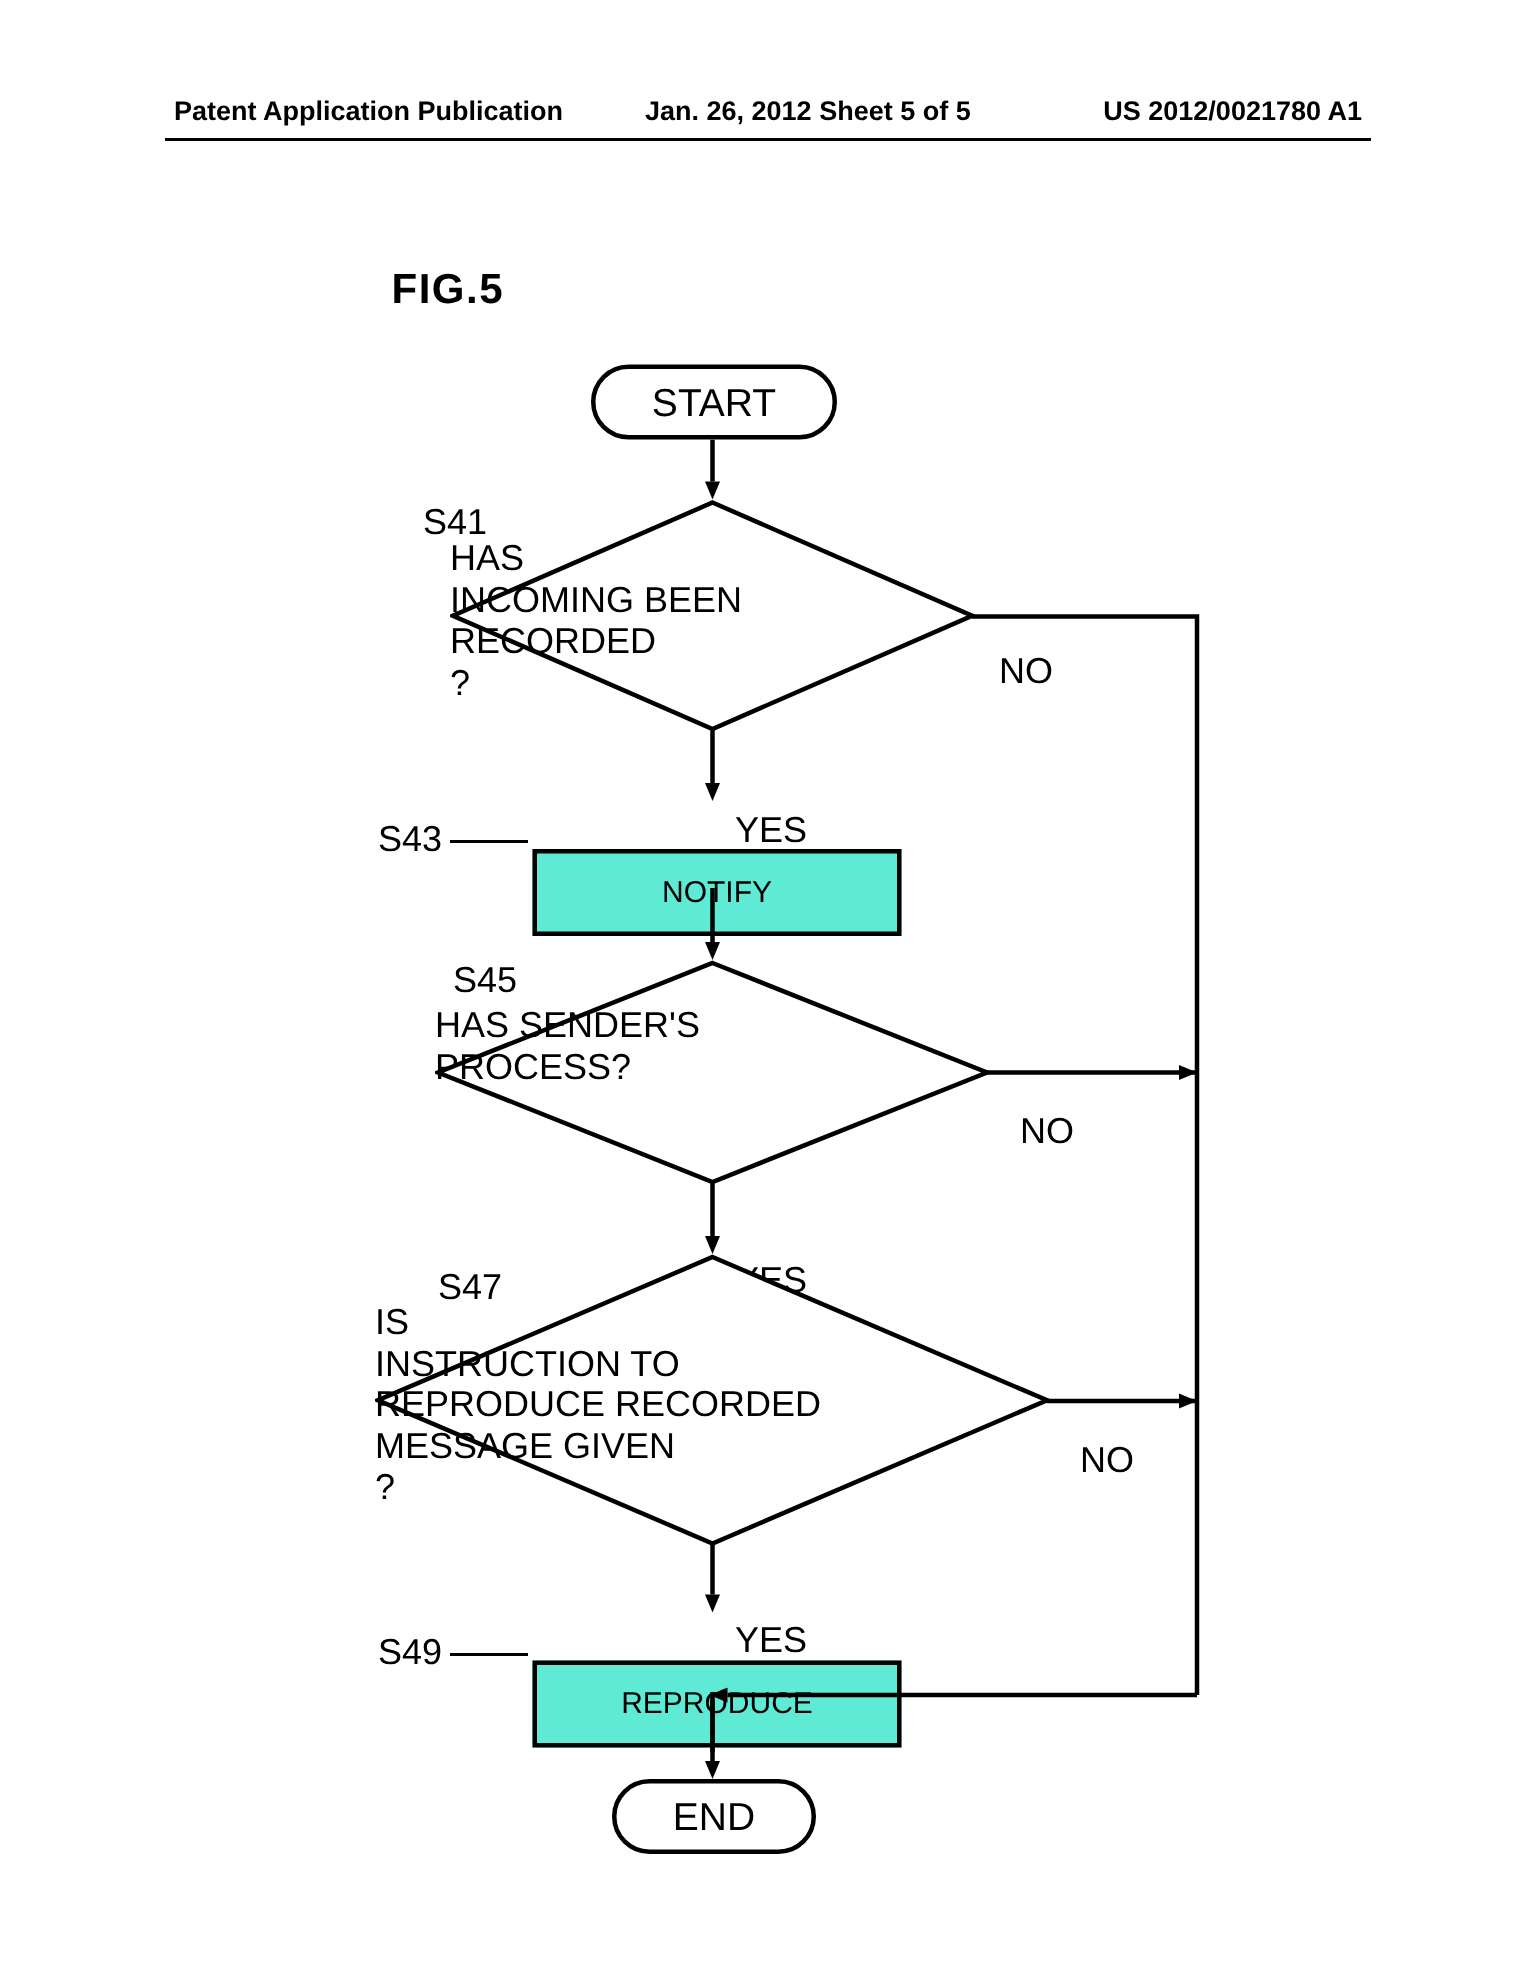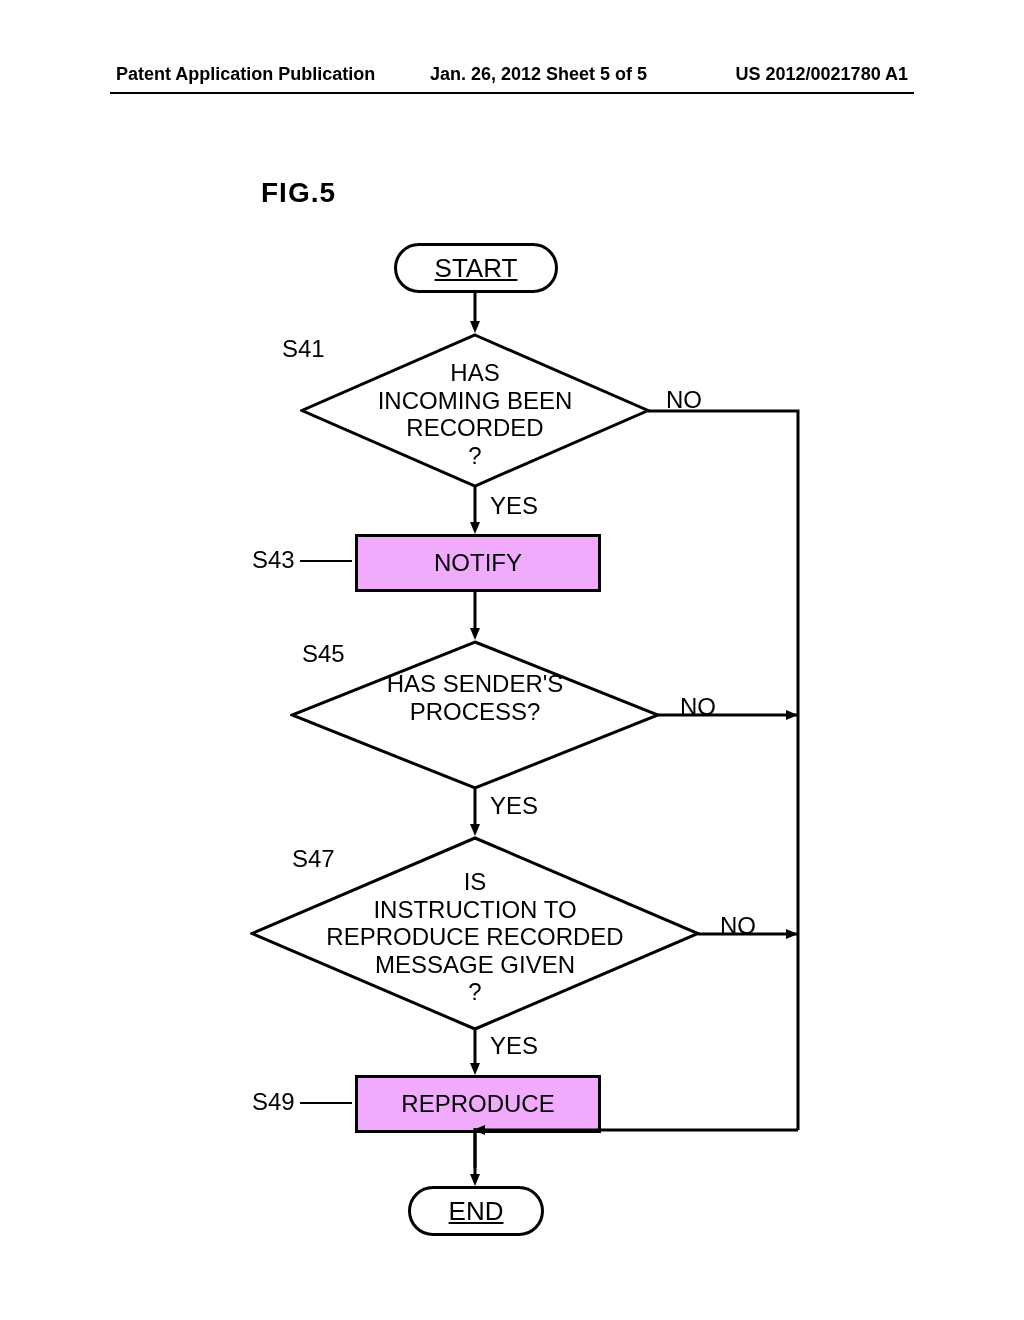--- a/index.html
+++ b/index.html
@@ -56,52 +56,53 @@
   .terminator {
     position: absolute;
     border: 3px solid #000;
     border-radius: 28px;
     text-align: center;
     font-size: 26px;
     font-weight: 500;
     line-height: 44px;
     height: 44px;
     background: #fff;
-    text-decoration: underline;
   }
   .rect {
     position: absolute;
     border: 3px solid #000;
     text-align: center;
-    font-size: 24px;
+    font-size: 20px;
     line-height: 52px;
     height: 52px;
-    background: #f0abfc;
+    background: #5eead4;
+    margin-top: 32px;
   }
   .step-label {
     position: absolute;
     font-size: 24px;
   }
   .diamond-wrap {
     position: absolute;
   }
   .diamond-svg {
     position: absolute;
     top: 0; left: 0;
   }
   .diamond-text {
     position: absolute;
-    text-align: center;
+    text-align: left;
     font-size: 24px;
     line-height: 1.15;
     width: 100%;
   }
   .edge-label {
     position: absolute;
     font-size: 24px;
+    margin-top: 48px;
   }
   .arrow {
     position: absolute;
   }
   .leader {
     position: absolute;
     border-top: 2px solid #000;
     transform-origin: left center;
   }
 </style>

